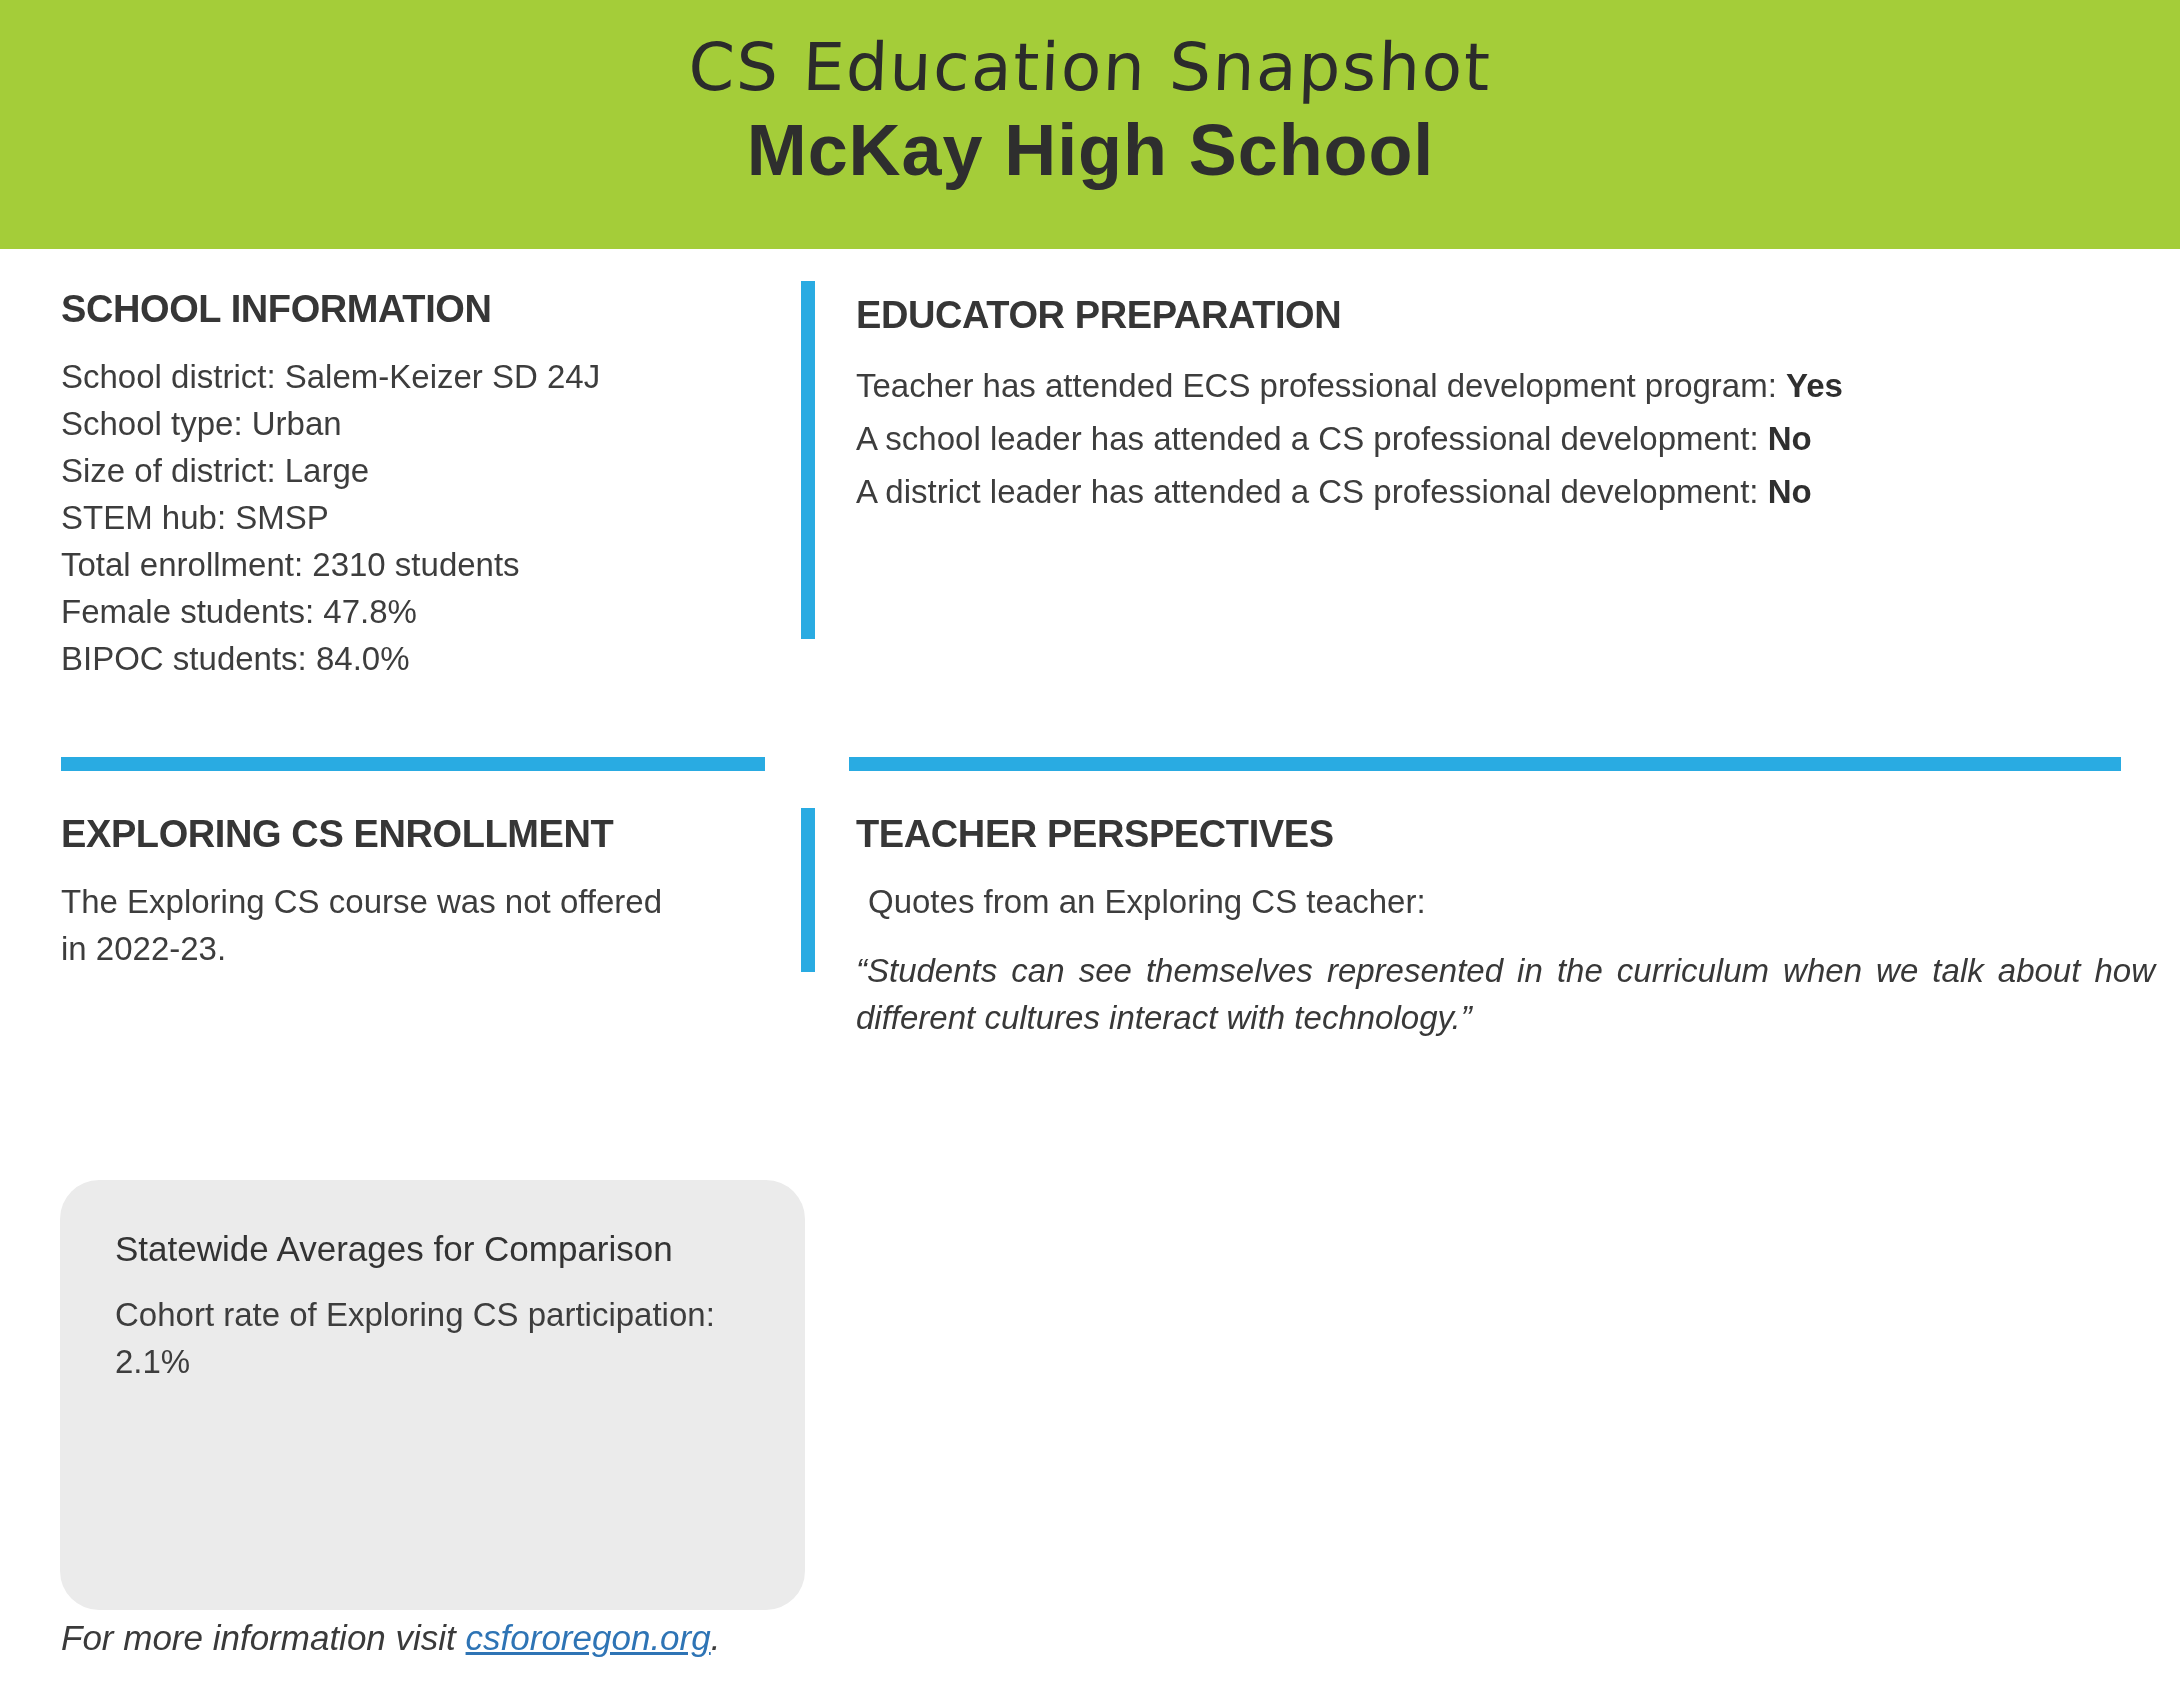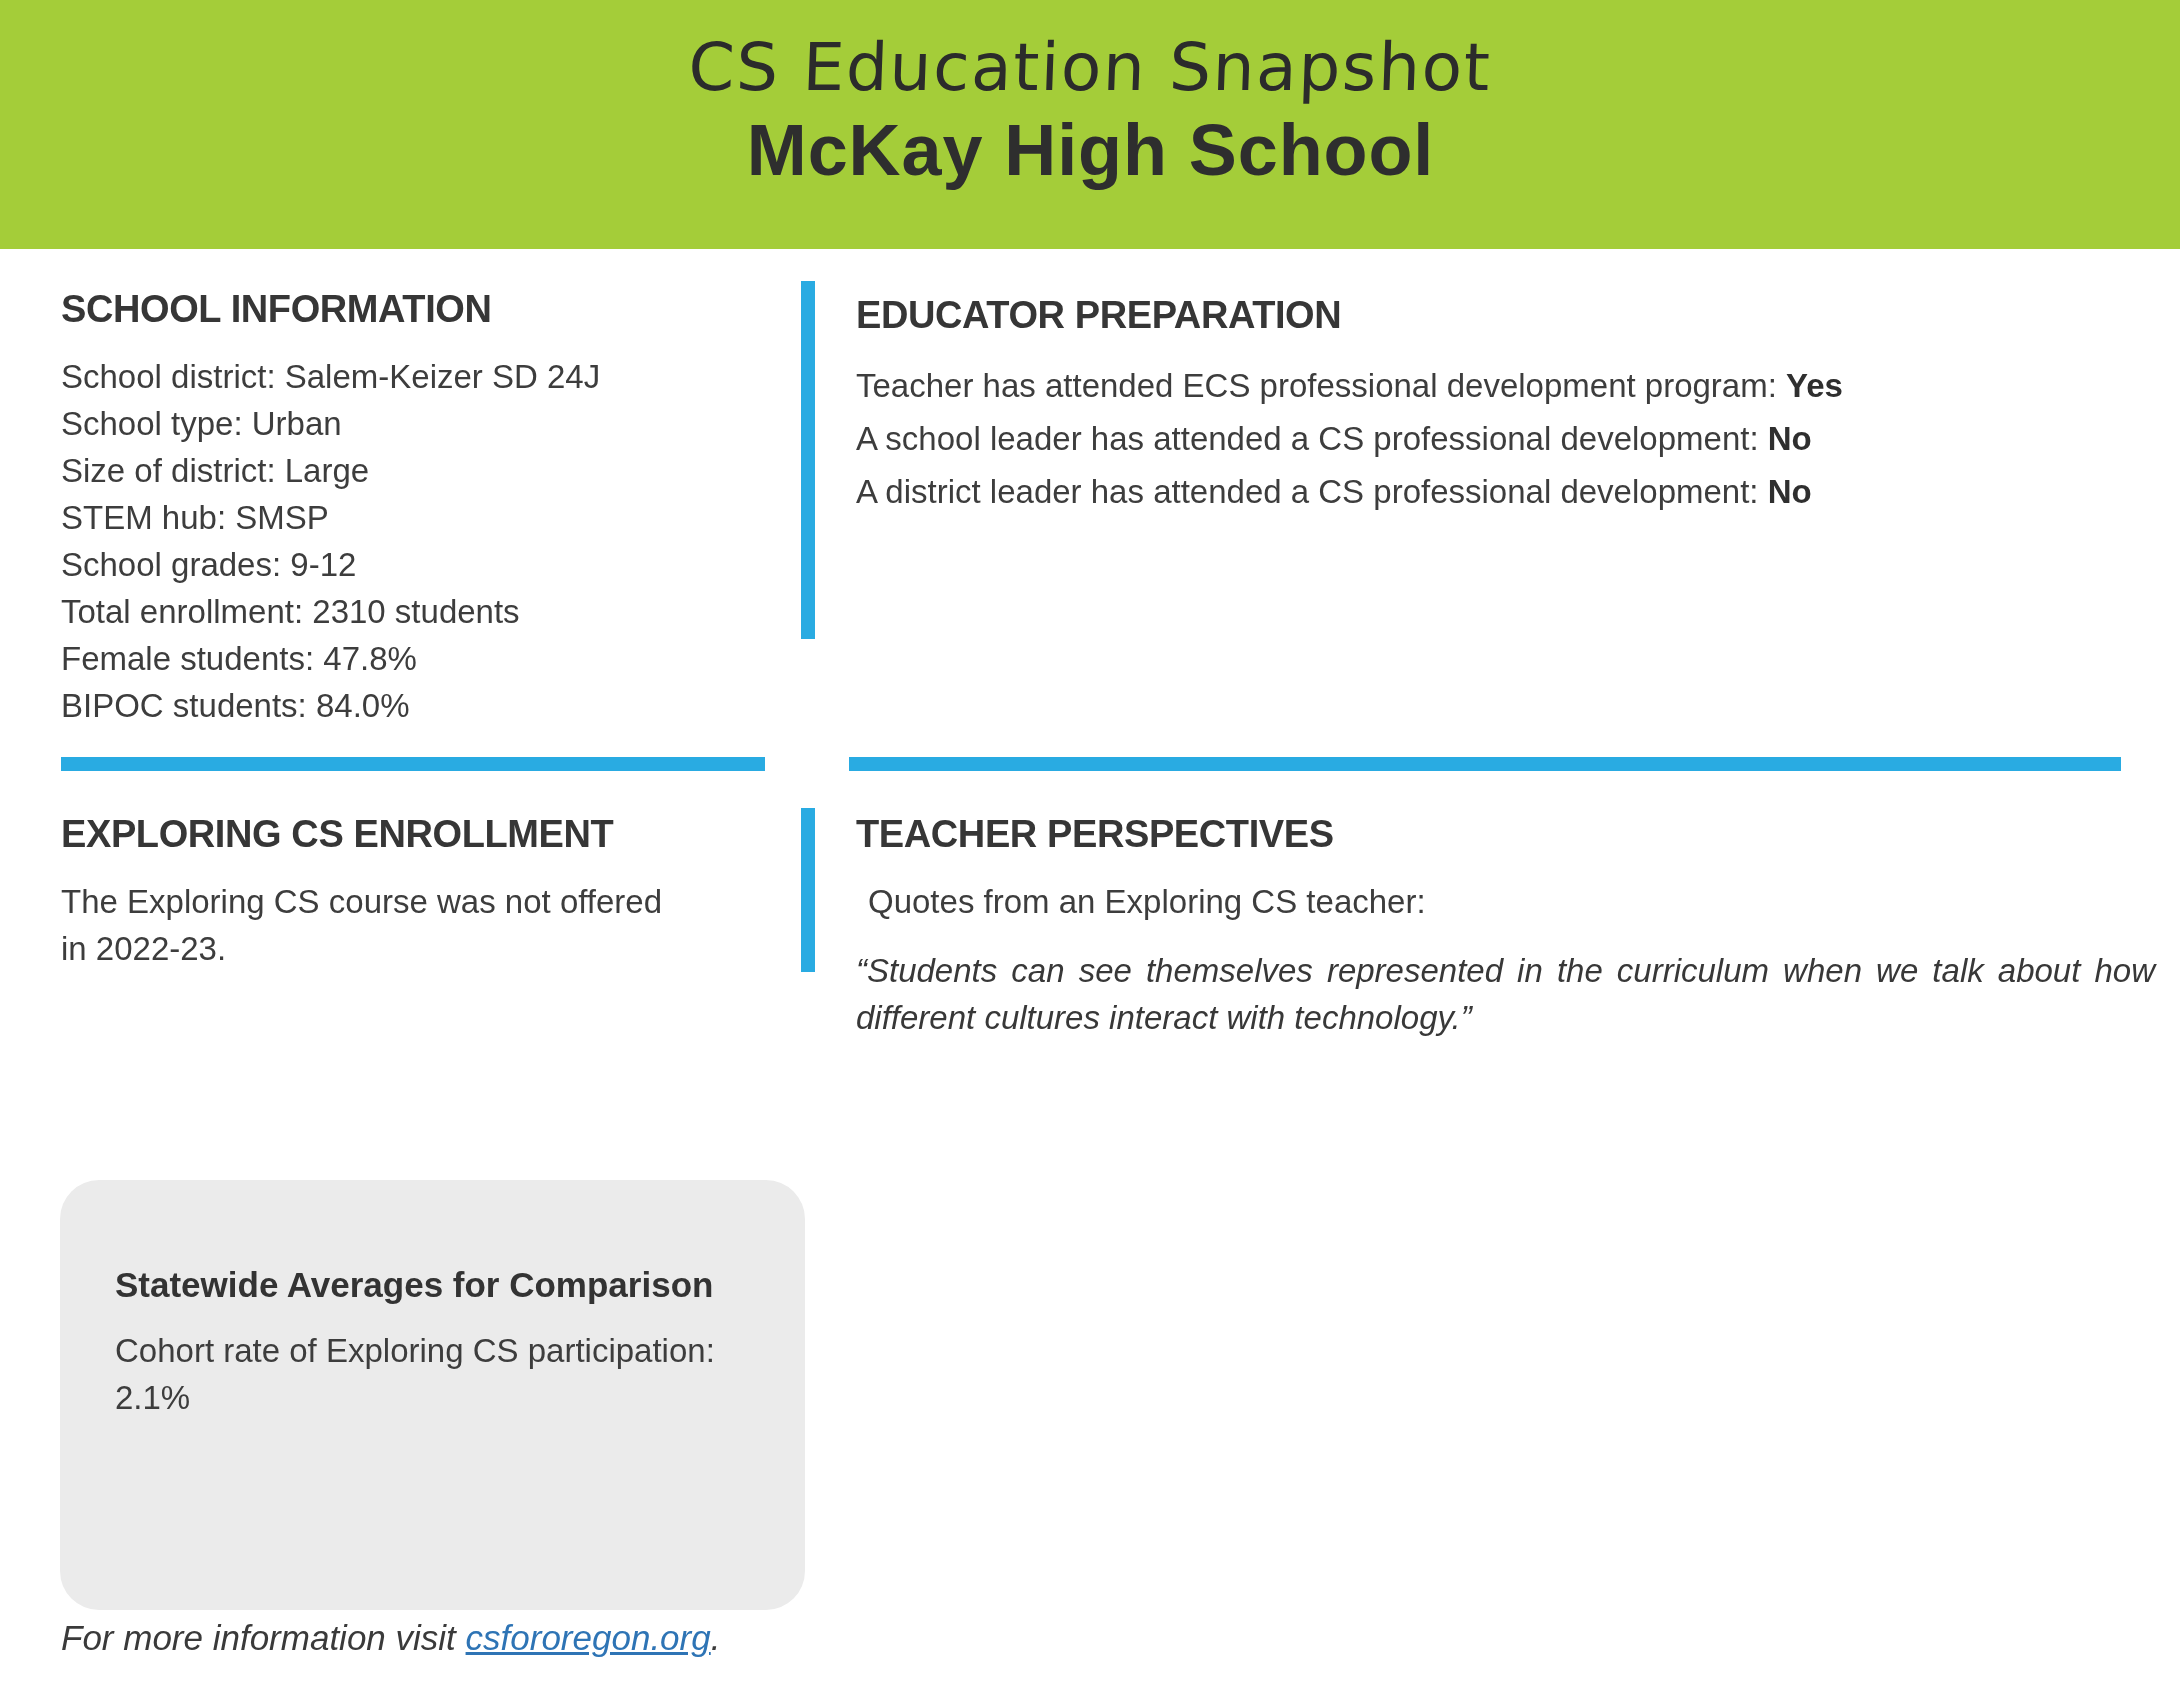--- a/index.html
+++ b/index.html
@@ -135,24 +135,23 @@
     position: absolute;
     left: 60px; top: 1180px;
     width: 745px; height: 430px;
     background: #ebebeb;
     border-radius: 39px;
     box-sizing: border-box;
     padding: 49px 51px 0 55px;
   }
   .state-box .box-title {
     font-size: 35px;
-    font-weight: 700;
+    font-weight: 400;
     color: #333333;
     margin-bottom: 22px;
-    margin-top: 36px;
   }
   .state-box .box-para {
     font-size: 33px;
     line-height: 47px;
     margin-bottom: 13px;
   }
   .state-box .box-para.last { margin-bottom: 0; }
   .state-box .indent { padding-left: 34px; }
 
   
@@ -177,21 +176,20 @@
   <div class="eyebrow">CS Education Snapshot</div>
   <div class="school-title">McKay High School</div>
 </header>
 
 <section class="school-info">
   <h2 class="section-title">SCHOOL INFORMATION</h2>
   <div class="body-text">School district: Salem-Keizer SD 24J</div>
   <div class="body-text">School type: Urban</div>
   <div class="body-text">Size of district: Large</div>
   <div class="body-text">STEM hub: SMSP</div>
-  <div class="body-text">School grades: 9-12</div>
   <div class="body-text">Total enrollment: 2310 students</div>
   <div class="body-text">Female students: 47.8%</div>
   <div class="body-text">BIPOC students: 84.0%</div>
 </section>
 
 <div class="vbar-educator"></div>
 <div class="hdivider-left"></div>
 <div class="hdivider-right"></div>
 <div class="vbar-teacher"></div>
 

